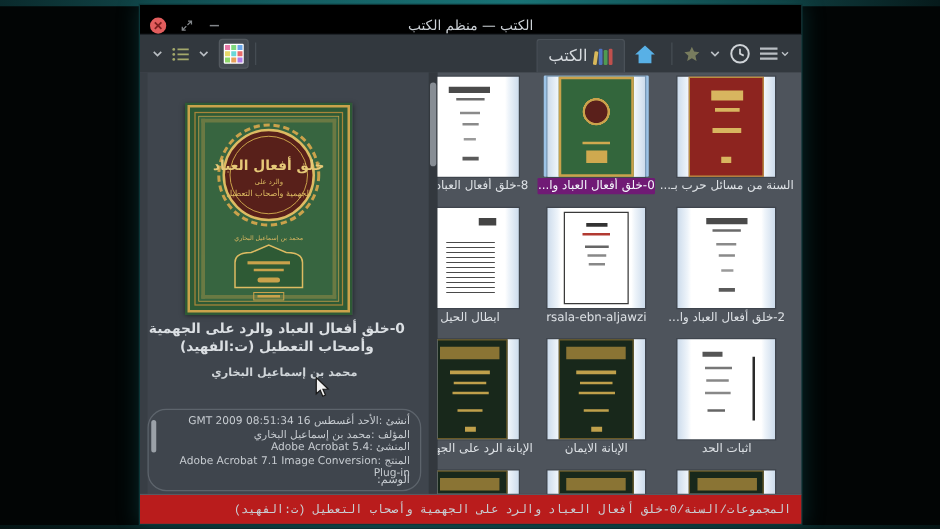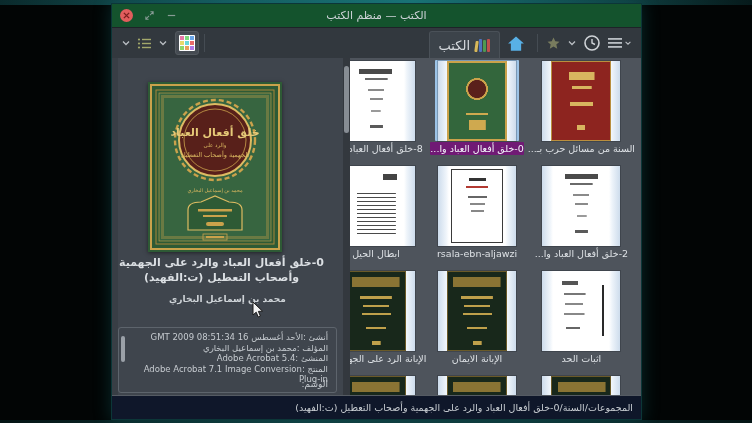--- a/index.html
+++ b/index.html
@@ -9,22 +9,22 @@
   .top-glow { position:absolute; left:0; top:0; width:752px; height:5px;
     background:linear-gradient(90deg,#0a2a2c,#155a5e 30%,#1a7376 55%,#0e3a3c 85%,#061a1b); }
   .bottom-glow { position:absolute; left:0; bottom:0; width:752px; height:3px;
     background:linear-gradient(90deg,#041414,#0e3a3c 40%,#0c3234 70%,#041414); }
 
   .window { position:absolute; left:112px; top:4px; width:529px; height:415px;
     background:#3f454d; box-shadow:0 0 0 1px #0c3638, 0 0 16px 2px rgba(23,115,118,.30);
     display:flex; flex-direction:column; }
 
   
-  .titlebar { height:24px; background:#14532d; border-bottom:1px solid #1e2328;
-    display:flex; align-items:center; position:relative; flex:0 0 auto; }
+  .titlebar { height:24px; background:#000000; border-bottom:1px solid #1e2328;
+    display:flex; align-items:flex-end; position:relative; flex:0 0 auto; }
   .tb-controls { display:flex; align-items:center; gap:11px; padding-left:8px; }
   .btn-close { width:13px; height:13px; border-radius:50%; background:#e25d5d;
     display:flex; align-items:center; justify-content:center; cursor:default; }
   .btn-close svg { width:7px; height:7px; }
   .tb-glyph { width:11px; height:11px; opacity:.75; }
   .title-text { position:absolute; left:0; right:0; text-align:center; color:#ced3d8;
     font-size:11px; direction:rtl; pointer-events:none; }
 
   
   .toolbar { height:30px; background:#32383e; display:flex; align-items:center;
@@ -50,21 +50,21 @@
   
   .preview { width:231px; flex:0 0 auto; background:#3f454d; position:relative; overflow:hidden; }
   .preview-track { position:absolute; left:0; top:0; bottom:0; width:6px; background:#383e45; }
   .cover-wrap { position:absolute; left:36px; top:24px; width:134px; height:170px;
     box-shadow:0 1px 4px rgba(0,0,0,.5); }
   .pv-title { position:absolute; top:197px; left:4px; right:16px; text-align:center;
     direction:rtl; color:#dbdfe3; font-size:11px; font-weight:bold; line-height:15px; }
   .pv-author { position:absolute; top:236px; left:4px; right:4px; text-align:center;
     direction:rtl; color:#cfd4d8; font-size:9px; font-weight:bold; }
   .meta-box { position:absolute; left:6px; right:6px; top:269px; height:66px;
-    border:1px solid #5d646c; border-radius:3px; padding:4px 8px 2px 10px; }
+    border:1px solid #5d646c; border-radius:15px; padding:4px 8px 2px 10px; }
   .meta-scroll { position:absolute; left:2px; top:8px; width:4px; height:26px;
     background:#9ba1a8; border-radius:2px; }
   .meta-lines { direction:rtl; text-align:right; color:#c6cbd0; font-size:8.5px; line-height:10.5px; }
   .tag-line { position:absolute; right:8px; bottom:3px; direction:rtl; color:#c6cbd0; font-size:9px; }
   .cursor { position:absolute; left:140px; top:243px; width:12px; height:18px; z-index:5; }
 
   
   .grid-track { width:7px; flex:0 0 auto; background:#33383e; position:relative; }
   .grid-thumb { position:absolute; left:1px; width:5px; top:8px; height:67px;
     background:#878d94; border-radius:3px; }
@@ -141,22 +141,22 @@
   .thumb.white-page-small::after { left:12px; right:12px; top:8px; bottom:8px;
     background:
       linear-gradient(#555,#555) 20% 2px/30% 4px no-repeat,
       linear-gradient(#2a2a2a,#2a2a2a) 92% 50%/2px 80% no-repeat,
       linear-gradient(#777,#777) 30% 14px/40% 2px no-repeat,
       linear-gradient(#888,#888) 30% 24px/34% 2px no-repeat,
       linear-gradient(#888,#888) 30% 34px/38% 2px no-repeat,
       linear-gradient(#666,#666) 30% 48px/26% 2px no-repeat; }
 
   
-  .statusbar { height:24px; flex:0 0 auto; background:#0f172a; border-top:1px solid #555b63;
-    display:flex; align-items:center; justify-content:flex-end; padding:0 8px; }
+  .statusbar { height:24px; flex:0 0 auto; background:#b91c1c; border-top:1px solid #555b63;
+    display:flex; align-items:center; justify-content:flex-end; padding:0 8px;font-family:Liberation Mono, monospace; }
   .status-text { direction:rtl; color:#c9ced3; font-size:9.5px; white-space:nowrap; }
 </style>
 </head>
 <body>
 
 <div class="top-glow"></div>
 <div class="bottom-glow"></div>
 
 <div class="window">
 

